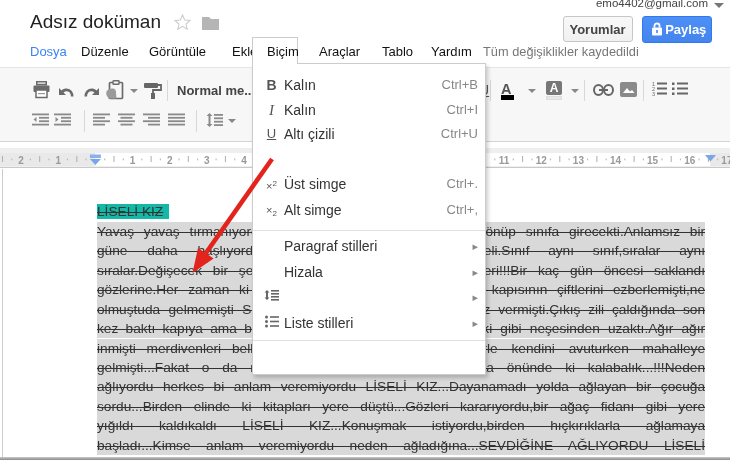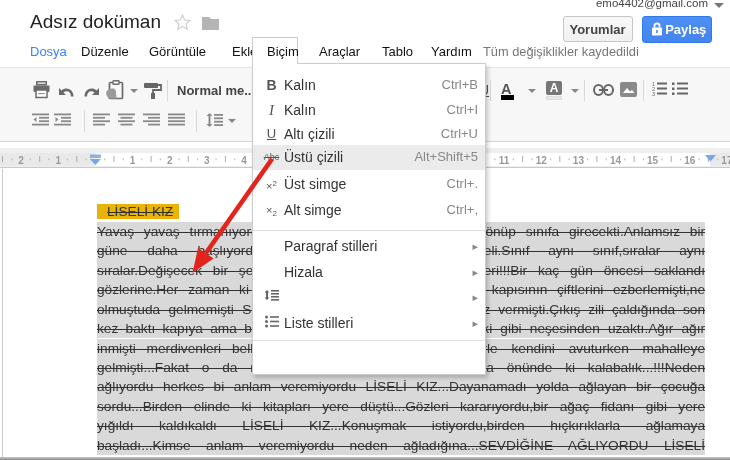--- a/index.html
+++ b/index.html
@@ -9,21 +9,21 @@
 .arr { width:0; height:0; border-left:4px solid transparent; border-right:4px solid transparent; border-top:4px solid #888; }
 
 .dl { position:absolute; left:97px; width:608px; height:19.45px; font-size:13.7px;
   color:#333; white-space:nowrap; line-height:19.45px; text-decoration:line-through;
   text-decoration-thickness:1px; }
 .dl span { text-decoration:line-through; text-decoration-thickness:1px; }
 .hl { background:#d9d9d9; }
 .dl.hl { }
 .flex { display:flex; justify-content:space-between; }
 .just { text-align:justify; text-align-last:justify; white-space:normal; }
-.dl .hl { background:#eab308;padding-left:10px; }
+.dl .hl { background:#14b8a6; }
 
 .mrow { position:absolute; left:0; width:100%; height:24.5px; line-height:24.5px; font-size:14px; color:#333; }
 .hlrow { background:#ebebeb; }
 .mi { position:absolute; left:8px; width:22px; text-align:center; line-height:24.5px; top:0; }
 .mlab { position:absolute; left:31.5px; }
 .msc { position:absolute; right:7px; color:#888; font-size:13px; }
 .marr { position:absolute; right:7px; color:#888; font-size:11px; }
 </style></head>
 <body>
 
@@ -301,25 +301,20 @@
     <div class="mrow" style="top:34.3px;">
       <span class="mi" style="font-style:italic;font-family:'Liberation Serif',serif;font-size:15px;color:#555;">I</span>
       <span class="mlab">Kalın</span>
       <span class="msc">Ctrl+I</span>
     </div>
     <div class="mrow" style="top:58.3px;">
       <span class="mi" style="font-size:13px;color:#555;text-decoration:underline;">U</span>
       <span class="mlab">Altı çizili</span>
       <span class="msc">Ctrl+U</span>
     </div>
-    <div class="mrow hlrow" style="top:81.8px;">
-      <span class="mi" style="font-size:9px;color:#555;text-decoration:line-through;letter-spacing:0;">Abc</span>
-      <span class="mlab">Üstü çizili</span>
-      <span class="msc">Alt+Shift+5</span>
-    </div>
     <div class="mrow" style="top:108.3px;">
       <span class="mi" style="font-size:11px;color:#555;">×<span style="font-size:8px;vertical-align:4px;">2</span></span>
       <span class="mlab">Üst simge</span>
       <span class="msc">Ctrl+.</span>
     </div>
     <div class="mrow" style="top:134.3px;">
       <span class="mi" style="font-size:11px;color:#555;">×<span style="font-size:8px;vertical-align:-2px;">2</span></span>
       <span class="mlab">Alt simge</span>
       <span class="msc">Ctrl+,</span>
     </div>

